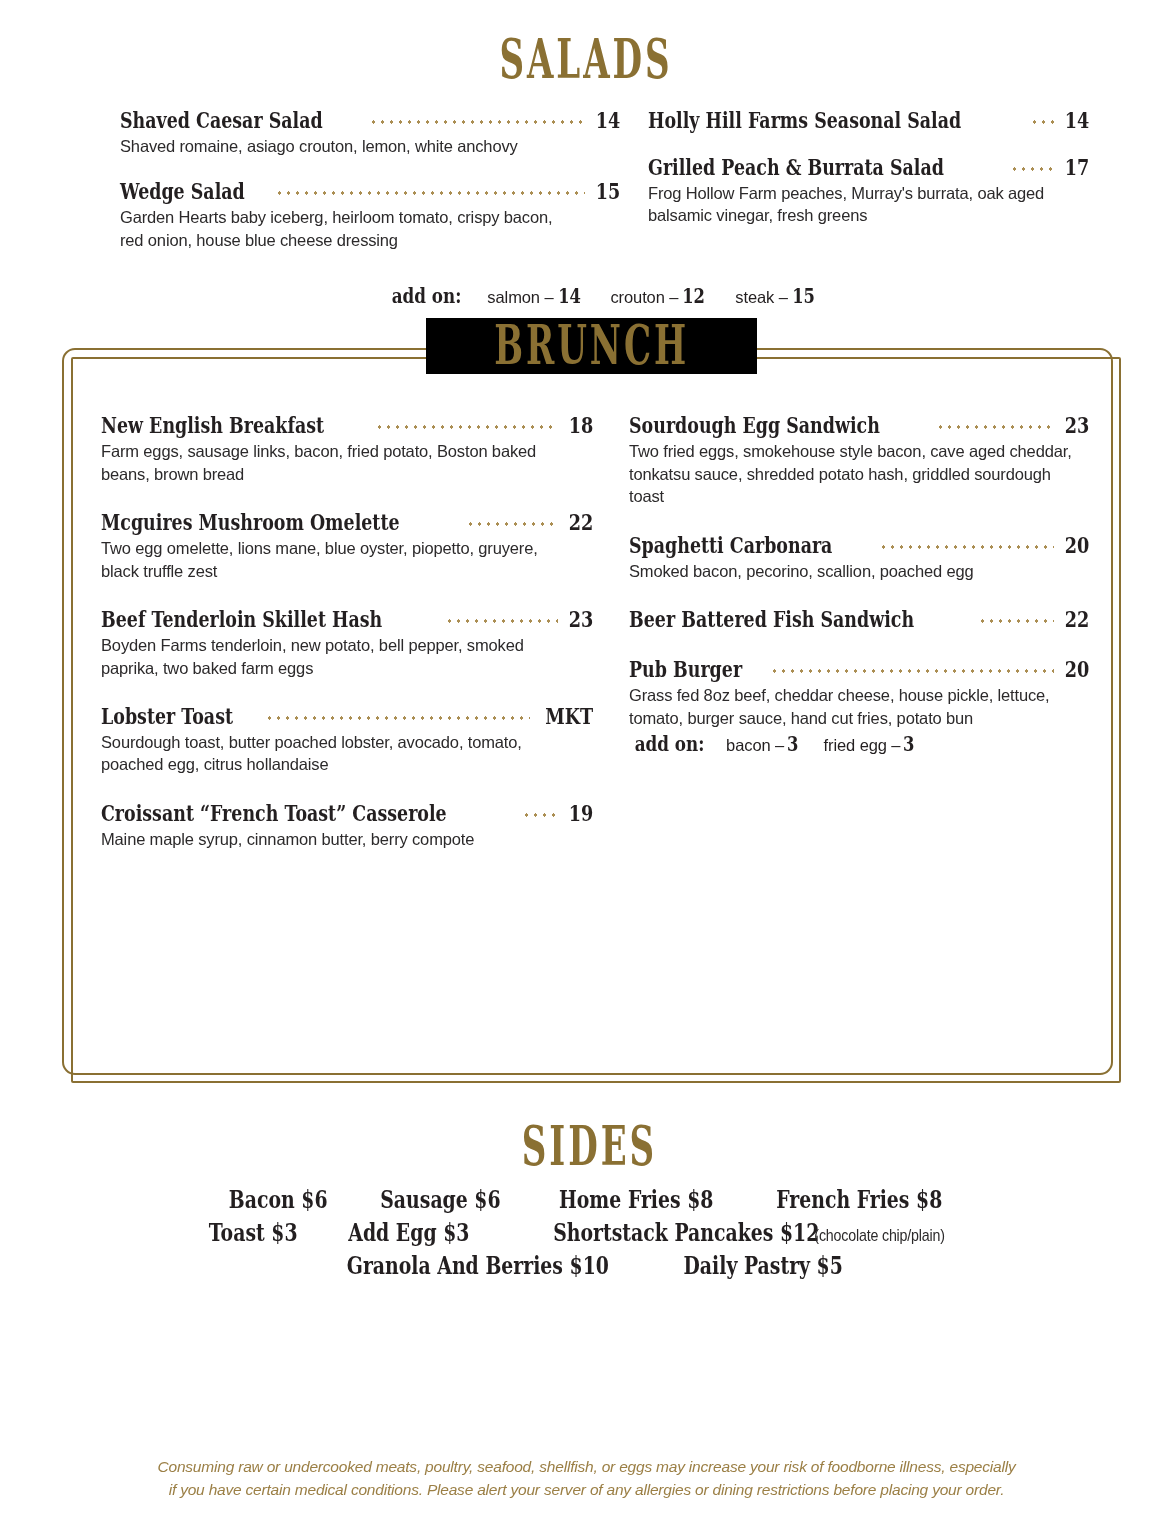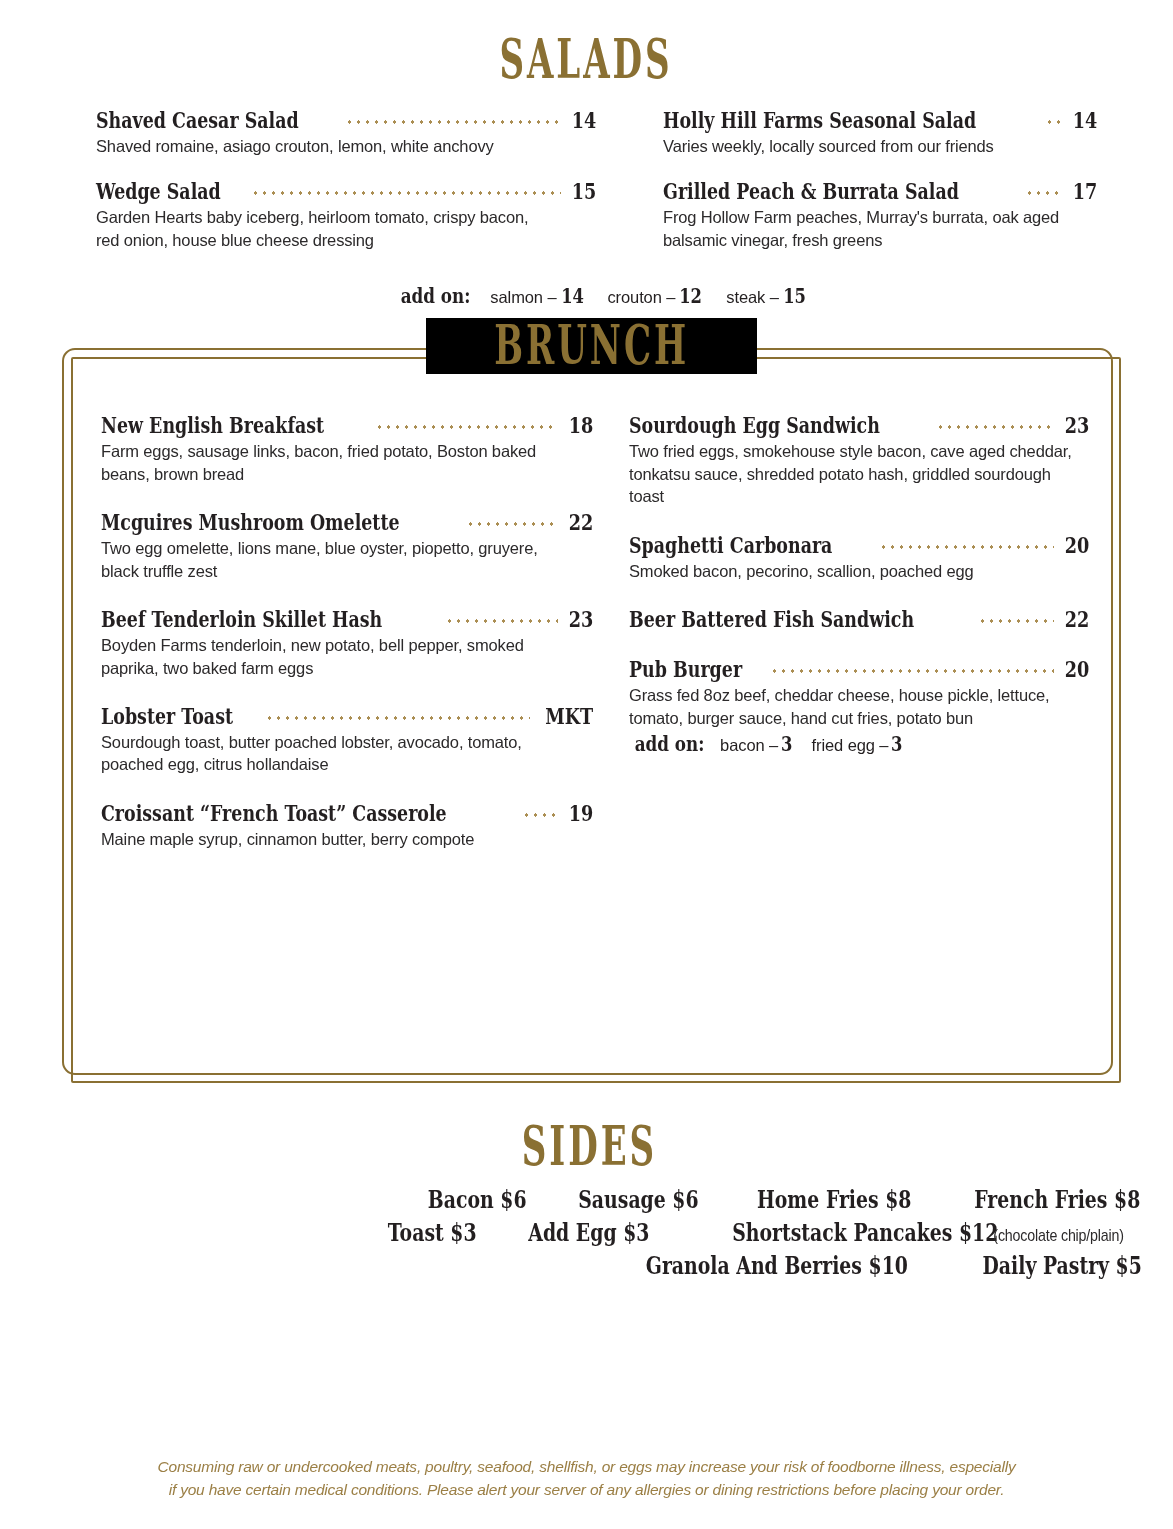--- a/index.html
+++ b/index.html
@@ -30,23 +30,24 @@
     display: inline-block;
     transform: scaleX(0.74) scaleY(1.18);
   }
 
   
   #salads-section { padding-top: 36px; }
 
   .menu-grid {
     display: grid;
     grid-template-columns: 500px 1fr;
-    column-gap: 67px;
+    column-gap: 28px;
     padding: 0 84px 0 96px;
     margin-top: 26px;
+    margin-left: 24px;
   }
   .menu-col { display: block; }
 
   .menu-item { margin-bottom: 22px; }
 
   .item-head {
     display: flex;
     align-items: baseline;
     width: 100%;
     white-space: nowrap;
@@ -91,21 +92,21 @@
     margin-top: 2px;
     max-width: 460px;
     font-stretch: condensed;
   }
 
   
   .addon-row {
     display: flex;
     align-items: baseline;
     justify-content: center;
-    gap: 0;
+    gap: 6px;
     margin-top: 8px;
   }
   .addon-label {
     font-family: "DejaVu Serif", serif;
     font-weight: bold;
     font-size: 19.5px;
     display: inline-block;
     transform: scaleX(0.86);
     margin-right: 14px;
   }
@@ -199,21 +200,21 @@
 
   
   #sides-section {
     margin-top: 40px;
     text-align: center;
     padding-left: 6px;
   }
   .sides-rows { margin-top: 16px; }
   .sides-row {
     display: flex;
-    justify-content: flex-end;
+    justify-content: center;
     align-items: baseline;
     margin-bottom: 6px;
   }
   .side-entry {
     font-family: "DejaVu Serif", serif;
     font-weight: bold;
     font-size: 23px;
     color: #231f20;
     display: inline-block;
     transform: scaleX(0.82) scaleY(1.08);
@@ -280,21 +281,20 @@
     </div>
 
     <div class="menu-col">
 
       <div class="menu-item">
         <div class="item-head">
           <span class="item-name">Holly Hill Farms Seasonal Salad</span>
           <span class="leader"></span>
           <span class="item-price">14</span>
         </div>
-        <div class="item-desc">Varies weekly, locally sourced from our friends</div>
       </div>
 
       <div class="menu-item">
         <div class="item-head">
           <span class="item-name">Grilled Peach &amp; Burrata Salad</span>
           <span class="leader"></span>
           <span class="item-price">17</span>
         </div>
         <div class="item-desc">Frog Hollow Farm peaches, Murray's burrata, oak aged balsamic vinegar, fresh greens</div>
       </div>

